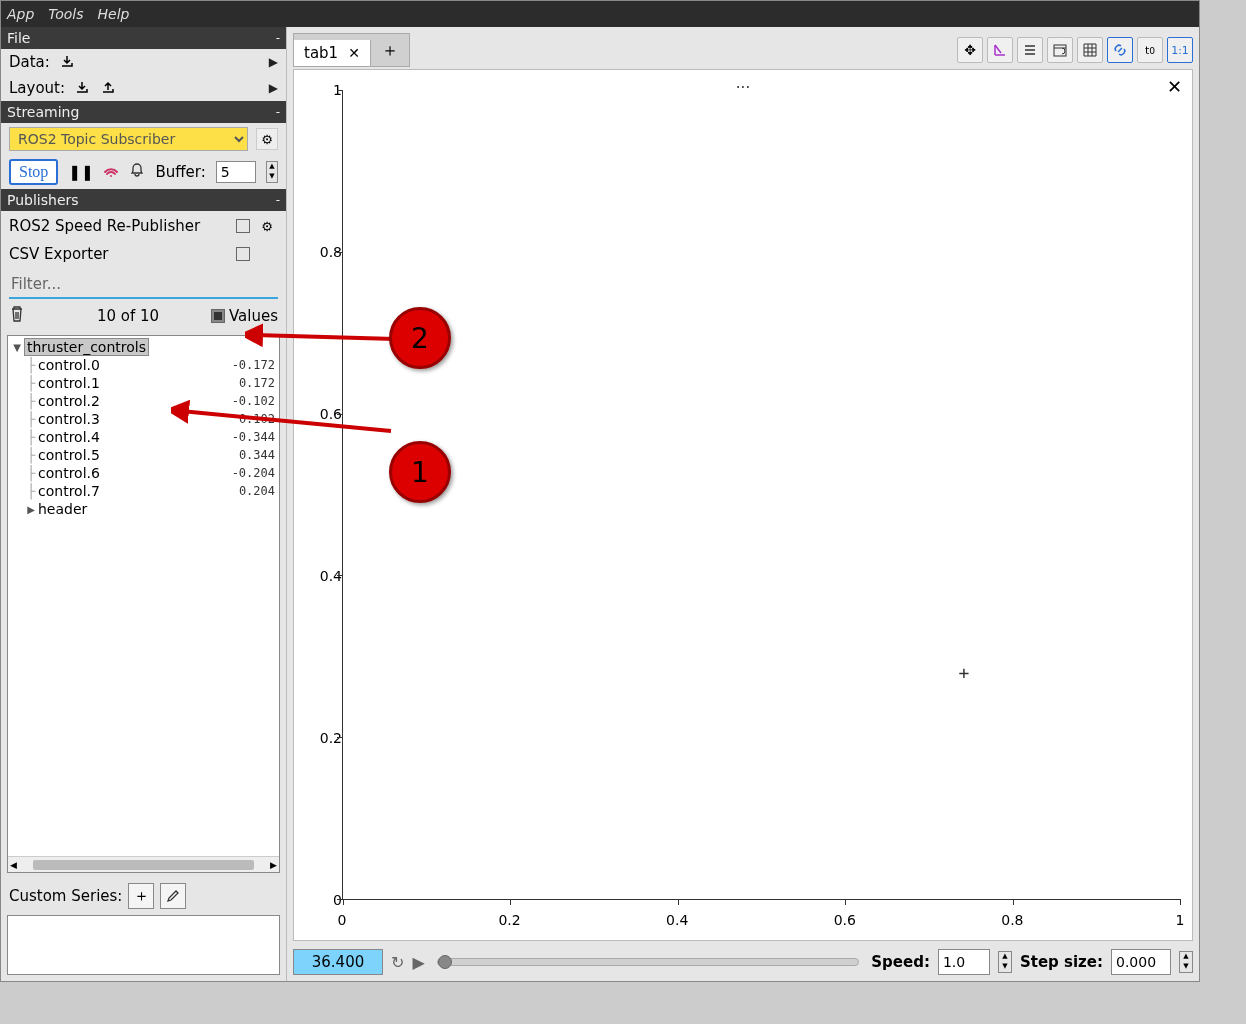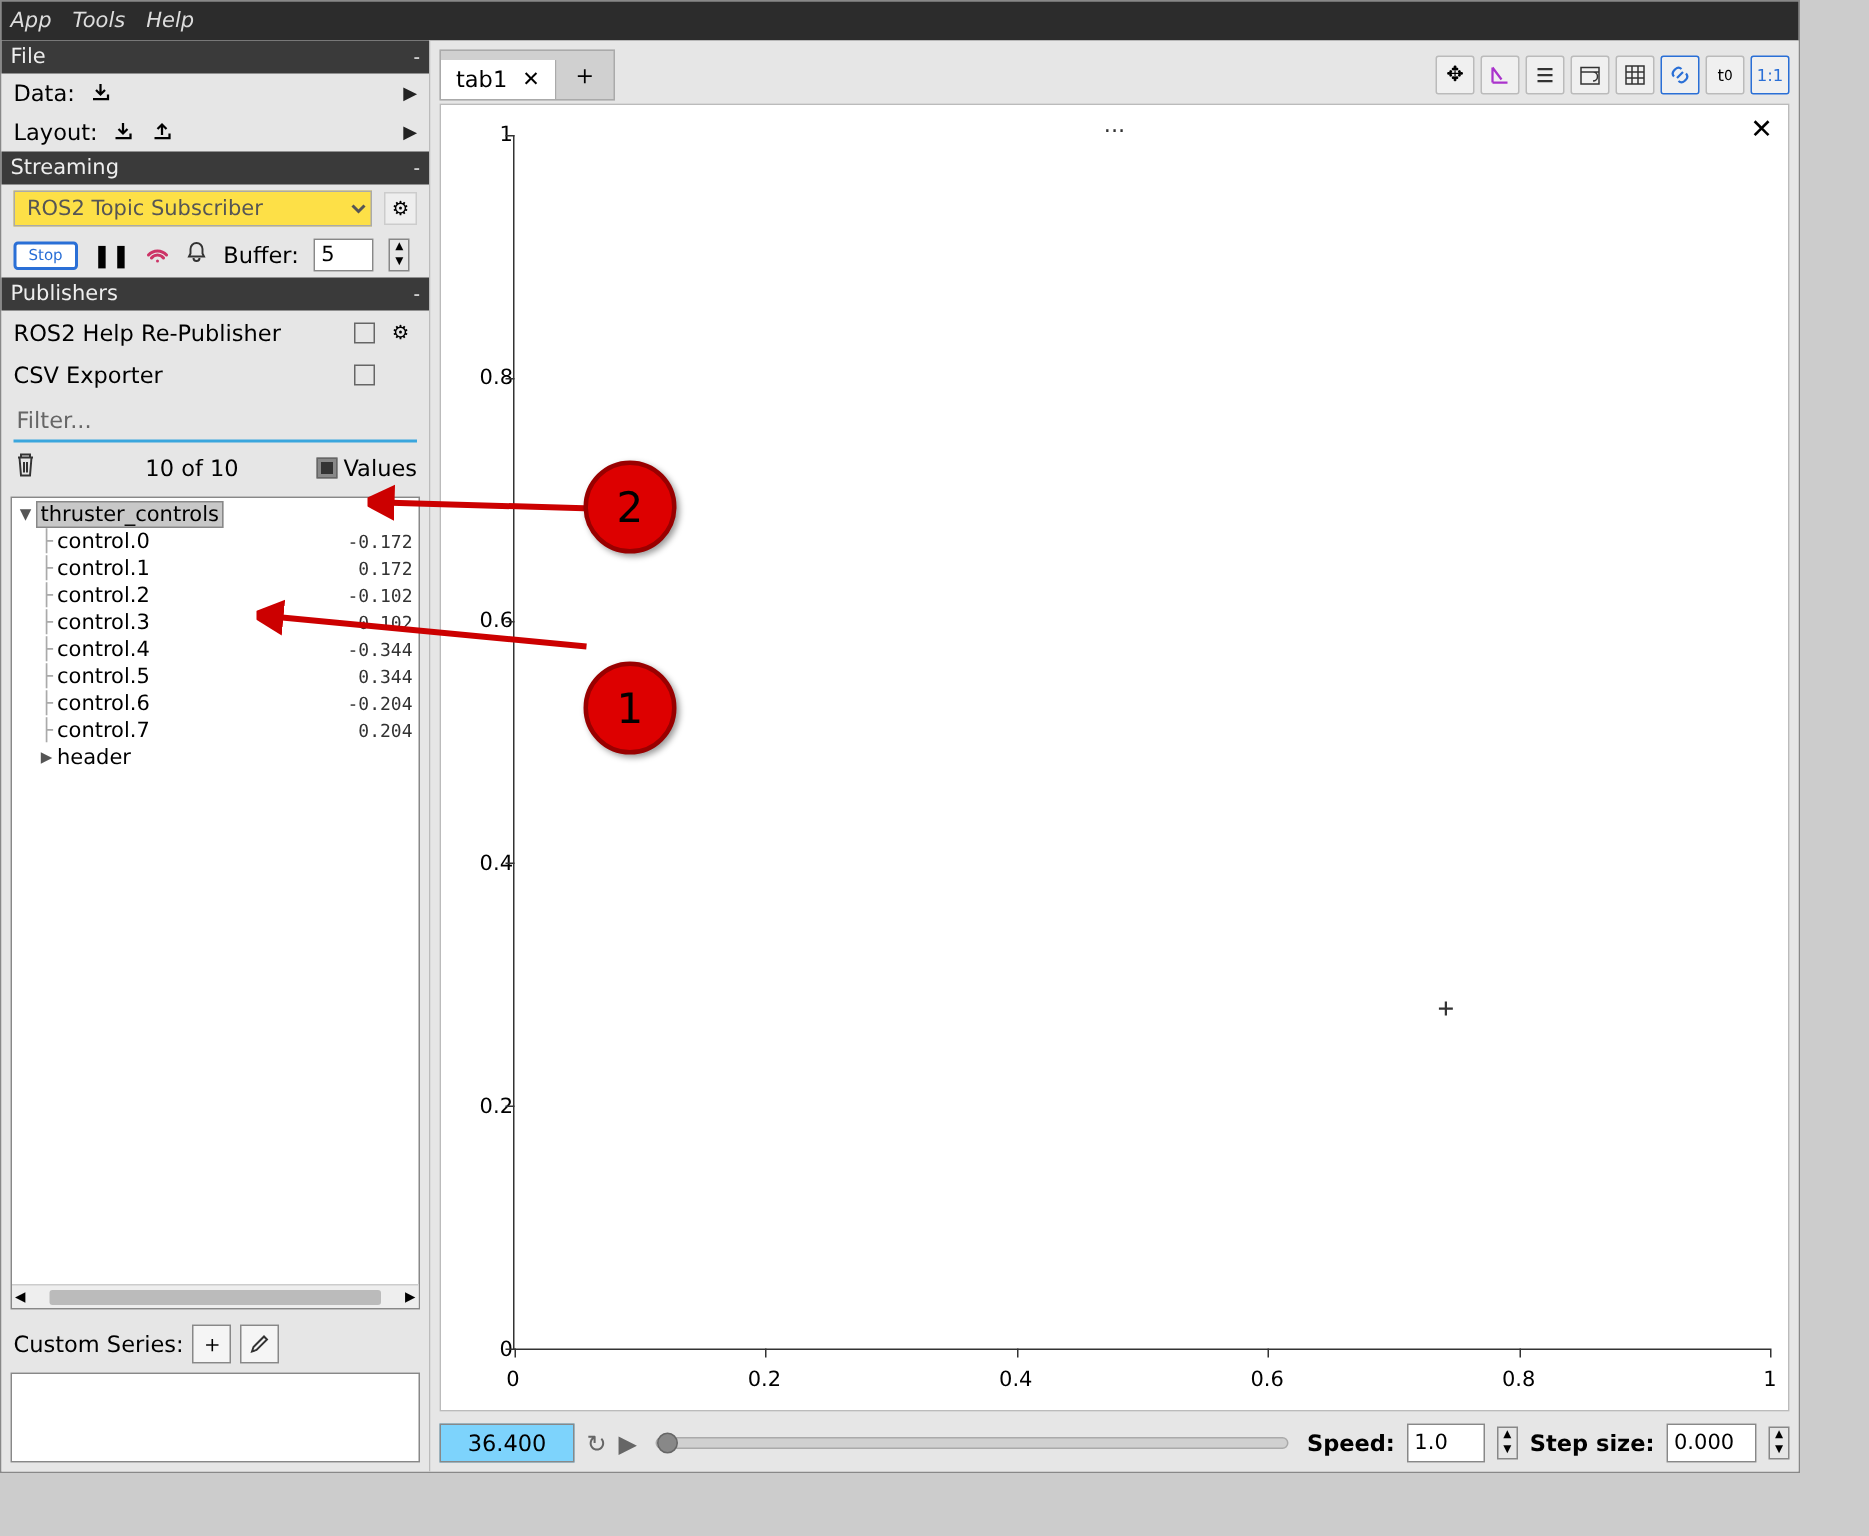--- a/index.html
+++ b/index.html
@@ -9,21 +9,21 @@
 .menubar .mi { cursor: pointer; font-style: italic; }
 .body { display: flex; height: calc(100% - 26px); }
 .sidebar { width: 286px; background: #e6e6e6; display: flex; flex-direction: column; border-right: 1px solid #bbb; }
 .section-header { background: #3a3a3a; color: #eee; font-size: 14px; padding: 2px 6px; display: flex; justify-content: space-between; align-items: center; height: 22px; }
 .section-header .collapse { font-size: 12px; }
 .row { display: flex; align-items: center; padding: 4px 8px; gap: 8px; font-size: 15px; }
 .iconbtn { width: 18px; height: 18px; display: inline-flex; align-items: center; justify-content: center; font-size: 14px; }
 .chev { margin-left: auto; font-size: 12px; color: #222; }
 select.stream-sel { flex: 1; font-size: 14px; height: 24px; background: #fde047; border: 1px solid #aaa; padding: 0 4px; color: #555; }
 .gearbtn { width: 22px; height: 22px; border: 1px solid #ccc; background: #eee; display: inline-flex; align-items: center; justify-content: center; font-size: 13px; }
-.stopbtn { border: 2px solid #2a6fd6; color: #2a6fd6; background: #fff; padding: 2px 8px; font-size: 10px; border-radius: 3px; cursor: pointer; font-weight: 500; }
+.stopbtn { border: 2px solid #2a6fd6; color: #2a6fd6; background: #fff; padding: 2px 8px; font-size: 16px; border-radius: 3px; cursor: pointer; font-weight: 500; font-family: Liberation Serif, serif; }
 .bufferinput { width: 40px; height: 22px; border: 1px solid #888; font-size: 14px; padding: 0 4px; }
 .spinner { width: 14px; height: 22px; border: 1px solid #888; display: inline-flex; flex-direction: column; font-size: 7px; }
 .spinner div { flex: 1; text-align: center; line-height: 8px; }
 .pubrow { display: flex; align-items: center; padding: 4px 8px; font-size: 15px; }
 .pubrow .pubname { flex: 1; }
 .chk { width: 14px; height: 14px; border: 1px solid #666; margin-left: 6px; }
 .filter-input { width: calc(100% - 16px); margin: 4px 8px 0 8px; border: none; border-bottom: 2px solid #3aa6dd; background: transparent; font-size: 15px; padding: 4px 2px; outline: none; color: #444; }
 .filter-input::placeholder { color: #666; }
 .listmeta { display: flex; align-items: center; padding: 6px 8px; font-size: 15px; }
 .listmeta .trash { margin-right: 20px; }
@@ -145,21 +145,21 @@
             <div>▲</div>
             <div>▼</div>
           </span>
       </div>
 
       <div class="section-header">
         <span>Publishers</span>
         <span class="collapse">-</span>
       </div>
       <div class="pubrow">
-        <span class="pubname">ROS2 Help Re-Publisher</span>
+        <span class="pubname">ROS2 Speed Re-Publisher</span>
         <span class="chk"></span>
         <span class="gearbtn" style="border:none;background:none;margin-left:6px;">⚙</span>
       </div>
       <div class="pubrow">
         <span class="pubname">CSV Exporter</span>
         <span class="chk"></span>
         <span style="width:22px;margin-left:6px;"></span>
       </div>
 
       <input class="filter-input" placeholder="Filter..." style="">

